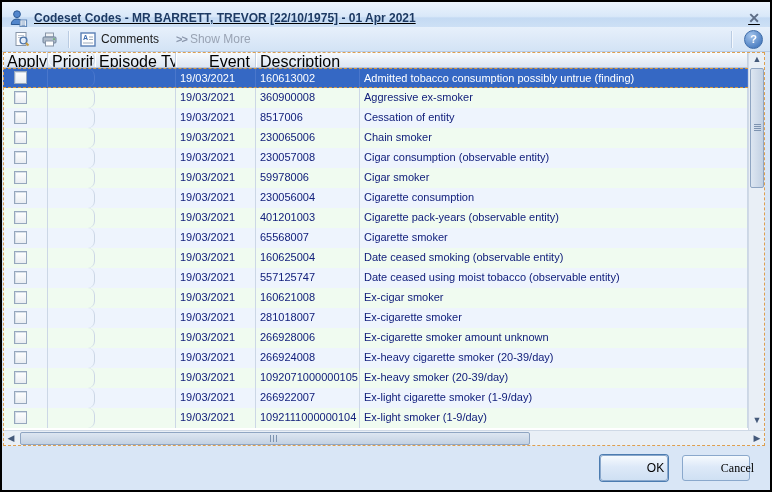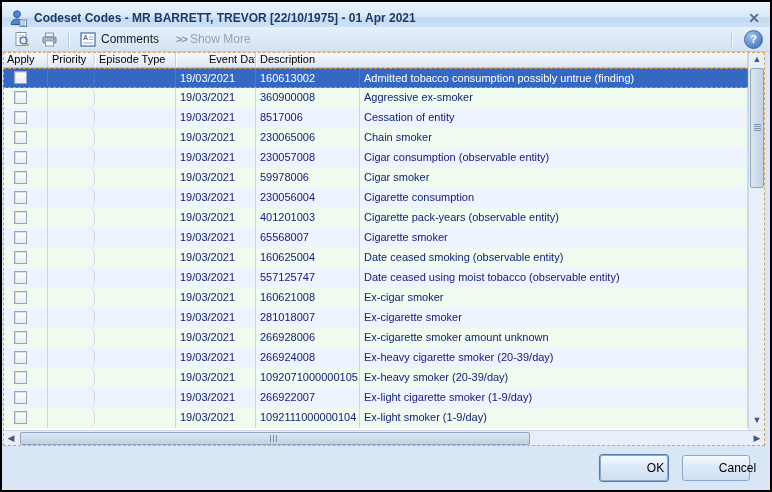--- a/index.html
+++ b/index.html
@@ -8,21 +8,21 @@
   .window {
     position:relative; width:772px; height:492px; box-sizing:border-box;
     border:2px solid #000; background:#d9e6f6; overflow:hidden;
   }
 
   
   .titlebar {
     position:absolute; left:0; top:0; width:768px; height:25px; box-sizing:border-box;
     background:linear-gradient(#ecf4fd 0%, #d9e8f9 45%, #c4daf3 50%, #d4e5f7 100%);
     border-bottom:1px solid #9fbadd;
-    display:flex; align-items:center; padding:16px 7px;
+    display:flex; align-items:center; padding:16px 7px;text-decoration:underline;
   }
   .title-icon { width:19px; height:19px; display:inline-flex; flex:0 0 auto; }
   .title-text {
     margin-left:6px; font-weight:bold; font-size:12px; color:#1d3a63;
     white-space:nowrap; overflow:hidden;
   }
   .close-btn {
     margin-left:auto; color:#5d6d86; font-size:14px; font-weight:bold;
     width:18px; height:18px; line-height:18px; text-align:center; cursor:default;
   }
@@ -51,21 +51,21 @@
   
   .grid-wrap { position:absolute; left:1px; top:50px; width:762px; height:394px; background:#fff; }
   .grid-focus { position:absolute; inset:0; border:1px dashed #dd9f50; pointer-events:none; z-index:6; }
 
   .grid-header {
     position:absolute; left:0; top:0; width:745px; height:16px; box-sizing:border-box;
     display:flex; background:linear-gradient(#f8fbfe, #dde6f2);
     border-bottom:1px solid #b9c6d8;
   }
   .hcell {
-    font-size:11px; color:#000; padding:1px 0 0 4px; box-sizing:border-box;
+    font-size:16px; color:#000; padding:1px 0 0 4px; box-sizing:border-box;
     border-right:1px solid #c3cfdf; box-shadow:inset 1px 0 0 #fff;
     white-space:nowrap; overflow:hidden;
   }
   .c0{width:45px;} .c1{width:47px;border-radius:7px;} .c2{width:81px;} .c3{width:80px;padding-left:33px;} .c4{width:104px;} .c5{flex:1;}
 
   .grid-body { position:absolute; left:0; top:16px; width:745px; height:360px; overflow:hidden; }
   .grid-row { display:flex; height:20px; box-sizing:border-box; }
   .grid-row.blue  { background:#eef4fd; }
   .grid-row.green { background:#f0fbf0; }
   .grid-row.selected {
@@ -117,21 +117,21 @@
   }
 
   
   .btn {
     position:absolute; width:68px; height:26px; box-sizing:border-box;
     background:linear-gradient(#f6fafe, #dde9f8 45%, #cfe0f3);
     border:1px solid #8aa8cc; border-radius:3px;
     font-size:12px; color:#000; display:flex; align-items:center; justify-content:center;padding-left:43px;
   }
   .btn-ok { left:598px; top:453px; box-shadow:0 0 0 1px #4c7cb0; }
-  .btn-cancel { left:680px; top:453px; }
+  .btn-cancel { left:680px; top:453px;font-family:Liberation Serif, serif; }
 </style>
 </head>
 <body>
 
 <div class="window">
 
   <div class="titlebar">
     <span class="title-icon">
       <svg width="19" height="19" viewBox="0 0 19 19">
         <circle cx="8" cy="5.2" r="3.4" fill="#5286cc" stroke="#2d5a94" stroke-width="1"></circle>

